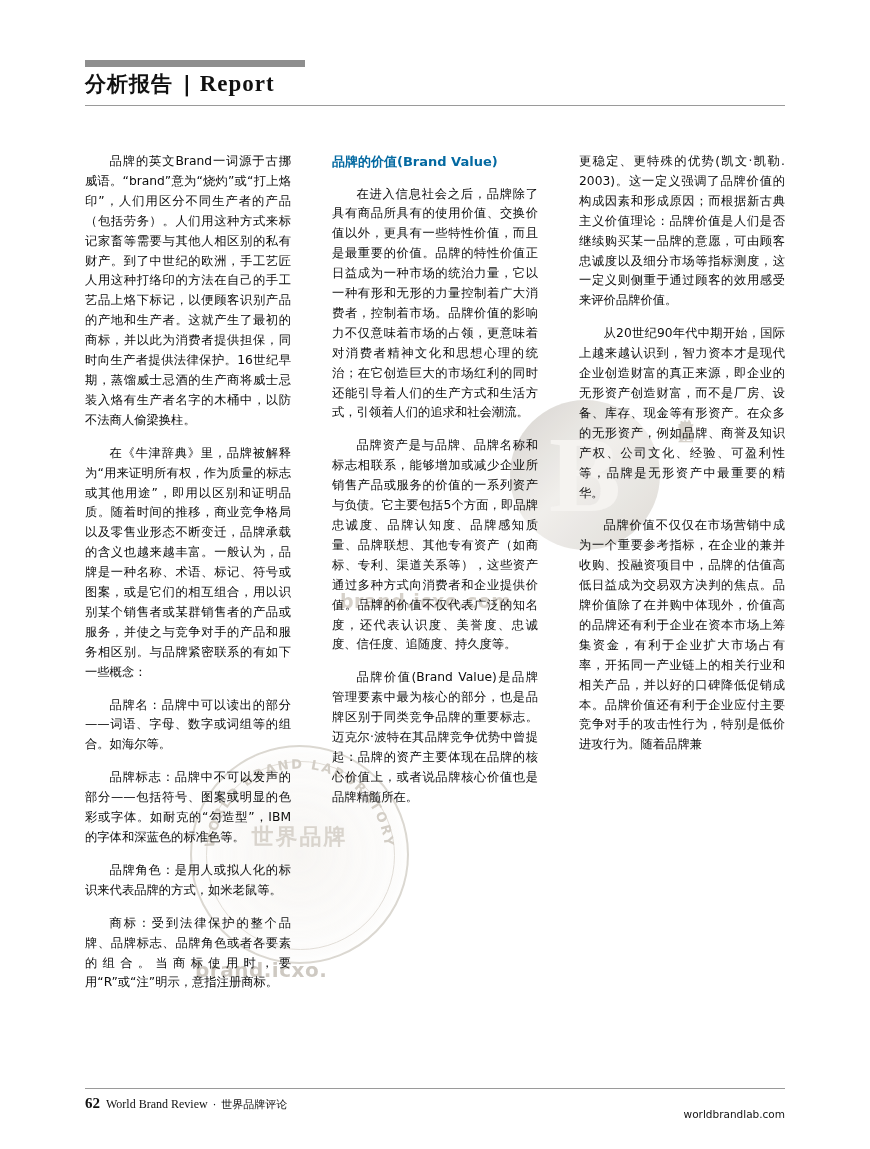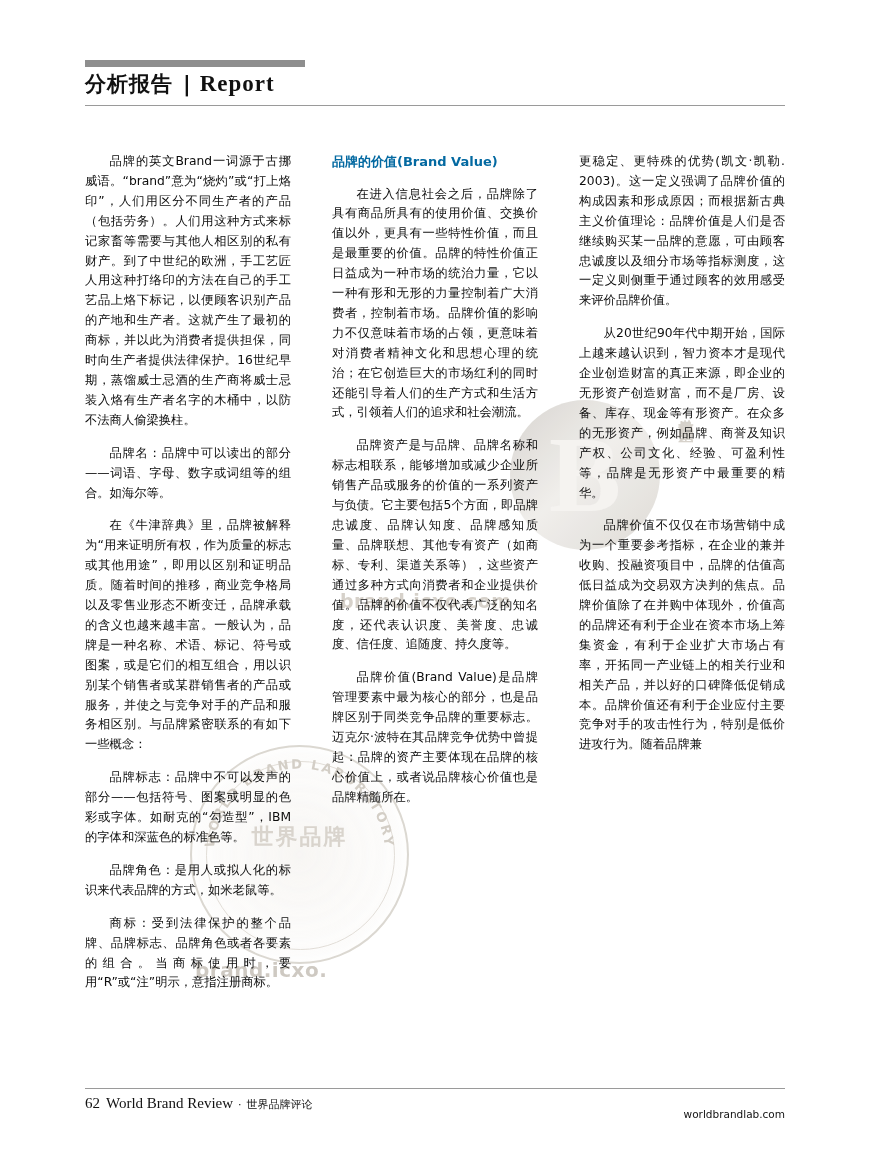--- a/index.html
+++ b/index.html
@@ -235,27 +235,27 @@
   .footer-left {
     position: absolute;
     left: 0;
     top: 7px;
     font-size: 11px;
     color: #111;
     white-space: nowrap;
   }
   .footer-pageno {
     font-size: 15px;
-    font-weight: normal;
+    font-weight: bold;
     margin-right: 6px;
     font-family: "Liberation Serif", "DejaVu Serif", serif;
   }
   .footer-jr-en {
     font-family: "Liberation Serif", "DejaVu Serif", serif;
-    font-size: 15px;
+    font-size: 12px;
     text-align: right;
   }
   .footer-right {
     position: absolute;
     right: 0;
     top: 8px;
     font-size: 10.5px;
     color: #111;
     margin-top: 12px;
   }
@@ -290,22 +290,22 @@
       </svg>
       <div class="wm-center-cn">世界品牌</div>
     </div>
     <div class="wm-brandtext">brand.icxo.</div>
   </div>
 
   <div class="columns">
 
     <div class="col left">
       <p>品牌的英文Brand一词源于古挪威语。“brand”意为“烧灼”或“打上烙印”，人们用区分不同生产者的产品（包括劳务）。人们用这种方式来标记家畜等需要与其他人相区别的私有财产。到了中世纪的欧洲，手工艺匠人用这种打络印的方法在自己的手工艺品上烙下标记，以便顾客识别产品的产地和生产者。这就产生了最初的商标，并以此为消费者提供担保，同时向生产者提供法律保护。16世纪早期，蒸馏威士忌酒的生产商将威士忌装入烙有生产者名字的木桶中，以防不法商人偷梁换柱。</p>
+      <p>在《牛津辞典》里，品牌被解释为“用来证明所有权，作为质量的标志或其他用途”，即用以区别和证明品质。随着时间的推移，商业竞争格局以及零售业形态不断变迁，品牌承载的含义也越来越丰富。一般认为，品牌是一种名称、术语、标记、符号或图案，或是它们的相互组合，用以识别某个销售者或某群销售者的产品或服务，并使之与竞争对手的产品和服务相区别。与品牌紧密联系的有如下一些概念：</p>
       <p>品牌名：品牌中可以读出的部分——词语、字母、数字或词组等的组合。如海尔等。</p>
-      <p>在《牛津辞典》里，品牌被解释为“用来证明所有权，作为质量的标志或其他用途”，即用以区别和证明品质。随着时间的推移，商业竞争格局以及零售业形态不断变迁，品牌承载的含义也越来越丰富。一般认为，品牌是一种名称、术语、标记、符号或图案，或是它们的相互组合，用以识别某个销售者或某群销售者的产品或服务，并使之与竞争对手的产品和服务相区别。与品牌紧密联系的有如下一些概念：</p>
       <p>品牌标志：品牌中不可以发声的部分——包括符号、图案或明显的色彩或字体。如耐克的“勾造型”，IBM的字体和深蓝色的标准色等。</p>
       <p>品牌角色：是用人或拟人化的标识来代表品牌的方式，如米老鼠等。</p>
       <p>商标：受到法律保护的整个品牌、品牌标志、品牌角色或者各要素的组合。当商标使用时，要用“R”或“注”明示，意指注册商标。</p>
     </div>
 
     <div class="col mid">
       <h2>品牌的价值(Brand Value)</h2>
       <p>在进入信息社会之后，品牌除了具有商品所具有的使用价值、交换价值以外，更具有一些特性价值，而且是最重要的价值。品牌的特性价值正日益成为一种市场的统治力量，它以一种有形和无形的力量控制着广大消费者，控制着市场。品牌价值的影响力不仅意味着市场的占领，更意味着对消费者精神文化和思想心理的统治；在它创造巨大的市场红利的同时还能引导着人们的生产方式和生活方式，引领着人们的追求和社会潮流。</p>
       <p>品牌资产是与品牌、品牌名称和标志相联系，能够增加或减少企业所销售产品或服务的价值的一系列资产与负债。它主要包括5个方面，即品牌忠诚度、品牌认知度、品牌感知质量、品牌联想、其他专有资产（如商标、专利、渠道关系等），这些资产通过多种方式向消费者和企业提供价值。品牌的价值不仅代表广泛的知名度，还代表认识度、美誉度、忠诚度、信任度、追随度、持久度等。</p>
       <p>品牌价值(Brand Value)是品牌管理要素中最为核心的部分，也是品牌区别于同类竞争品牌的重要标志。迈克尔·波特在其品牌竞争优势中曾提起：品牌的资产主要体现在品牌的核心价值上，或者说品牌核心价值也是品牌精髓所在。</p>

